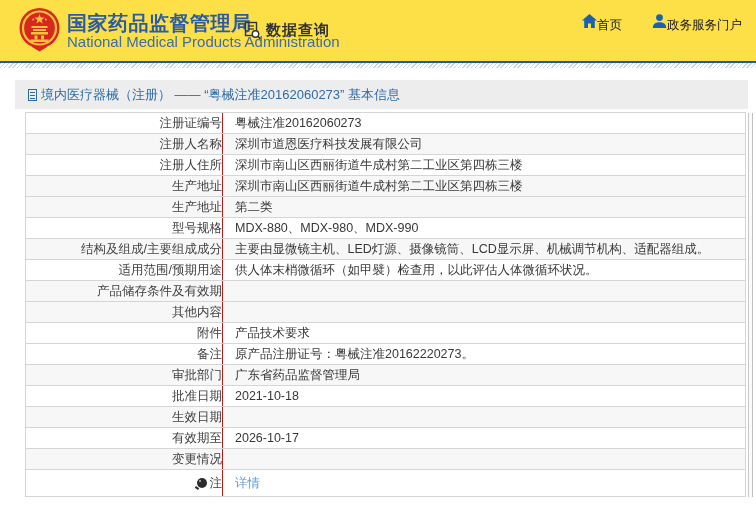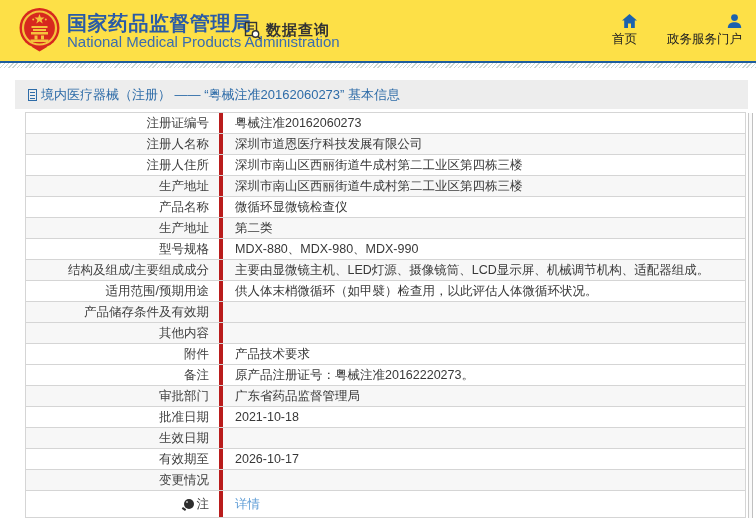--- a/index.html
+++ b/index.html
@@ -9,21 +9,21 @@
   
   .header { position:absolute; left:0; top:0; width:756px; height:61px; background:#fde047; }
   .logo-block { position:absolute; left:19px; top:7px; display:flex; align-items:center; cursor:pointer; }
   .emblem { width:41px; height:45px; }
   .title-wrap { margin-left:7px; }
   .site-title { color:#2a5ba6; font-size:20px; font-weight:bold; letter-spacing:.5px; line-height:24px; }
   .site-subtitle { color:#3a6cb0; font-size:15px; line-height:12px; margin-top:1px; }
   .dataquery { position:absolute; left:243px; top:21px; display:flex; align-items:center; cursor:pointer; }
   .dataquery .dq-label { font-size:15px; font-weight:bold; color:#333; margin-left:4px; letter-spacing:1px; }
   .top-nav { position:absolute; right:14px; top:14px; display:flex; gap:30px; }
-  .nav-item { display:flex; flex-direction:column; align-items:flex-end; cursor:pointer; }
+  .nav-item { display:flex; flex-direction:row; align-items:flex-start; cursor:pointer; }
   .nav-item .nav-label { font-size:12.5px; color:#222; margin-top:3px; white-space:nowrap; }
 
   .blue-line { position:absolute; left:0; top:61px; width:756px; height:2px; background:#1e5d9c; }
   .hatch-strip { position:absolute; left:0; top:63px; width:756px; height:5px;
      background:repeating-linear-gradient(135deg, rgba(140,165,155,.45) 0 1px, transparent 1px 3px); }
 
   
   .breadcrumb { position:absolute; left:15px; top:80px; width:733px; height:29px;
      background:#ededed; display:flex; align-items:center; padding-left:13px; }
   .crumb-icon { display:inline-block; width:9px; height:12px; border:1px solid #2e6ca8;
@@ -35,21 +35,21 @@
   
   .info-table { position:absolute; left:25px; top:112px; width:721px;
      border-top:1px solid #d5d5d5; border-left:1px solid #d5d5d5; border-right:1px solid #d5d5d5;
      font-size:12.5px; color:#383838; }
   .scroll-strip { position:absolute; right:-8px; top:0; bottom:0; width:5px;
      background:#fafafa; border-left:1px solid #c9c9c9; border-right:1px solid #c0c0c0; }
   .trow { display:flex; height:21px; border-bottom:1px solid #d5d5d5; background:#fff; }
   .trow.alt { background:#f7f7f7; }
   .trow.last { height:27px; }
   .tlabel { width:197px; flex:0 0 197px; display:flex; align-items:center; justify-content:flex-end;
-     padding-right:10px; border-right:4px solid #b91c1c; color:#3f3f3f; white-space:nowrap; }
+     border-right:1px solid #b91c1c; color:#3f3f3f; white-space:nowrap; }
   .tvalue { flex:1; display:flex; align-items:center; padding-left:12px; white-space:nowrap; overflow:hidden; }
   .tvalue a { color:#5b9bd5; text-decoration:none; cursor:pointer; }
   .noteicon { display:inline-block; width:10px; height:10px; background:#2c2c2c; border-radius:50%;
      position:relative; margin-right:3px; }
   .noteicon:after { content:""; position:absolute; left:-2px; bottom:-1px; width:4px; height:2px;
      background:#2c2c2c; transform:rotate(35deg); }
   .noteicon:before { content:""; position:absolute; left:2px; top:2px; width:2px; height:2px;
      background:#bbb; border-radius:50%; }
 </style>
 </head>
@@ -132,26 +132,20 @@
         <span>注册人住所</span>
       </div>
       <div class="tvalue">深圳市南山区西丽街道牛成村第二工业区第四栋三楼</div>
     </div>
     <div class="trow alt">
       <div class="tlabel">
         <span>生产地址</span>
       </div>
       <div class="tvalue">深圳市南山区西丽街道牛成村第二工业区第四栋三楼</div>
     </div>
-    <div class="trow">
-      <div class="tlabel">
-        <span>产品名称</span>
-      </div>
-      <div class="tvalue">微循环显微镜检查仪</div>
-    </div>
     <div class="trow alt">
       <div class="tlabel">
         <span>生产地址</span>
       </div>
       <div class="tvalue">第二类</div>
     </div>
     <div class="trow">
       <div class="tlabel">
         <span>型号规格</span>
       </div>

